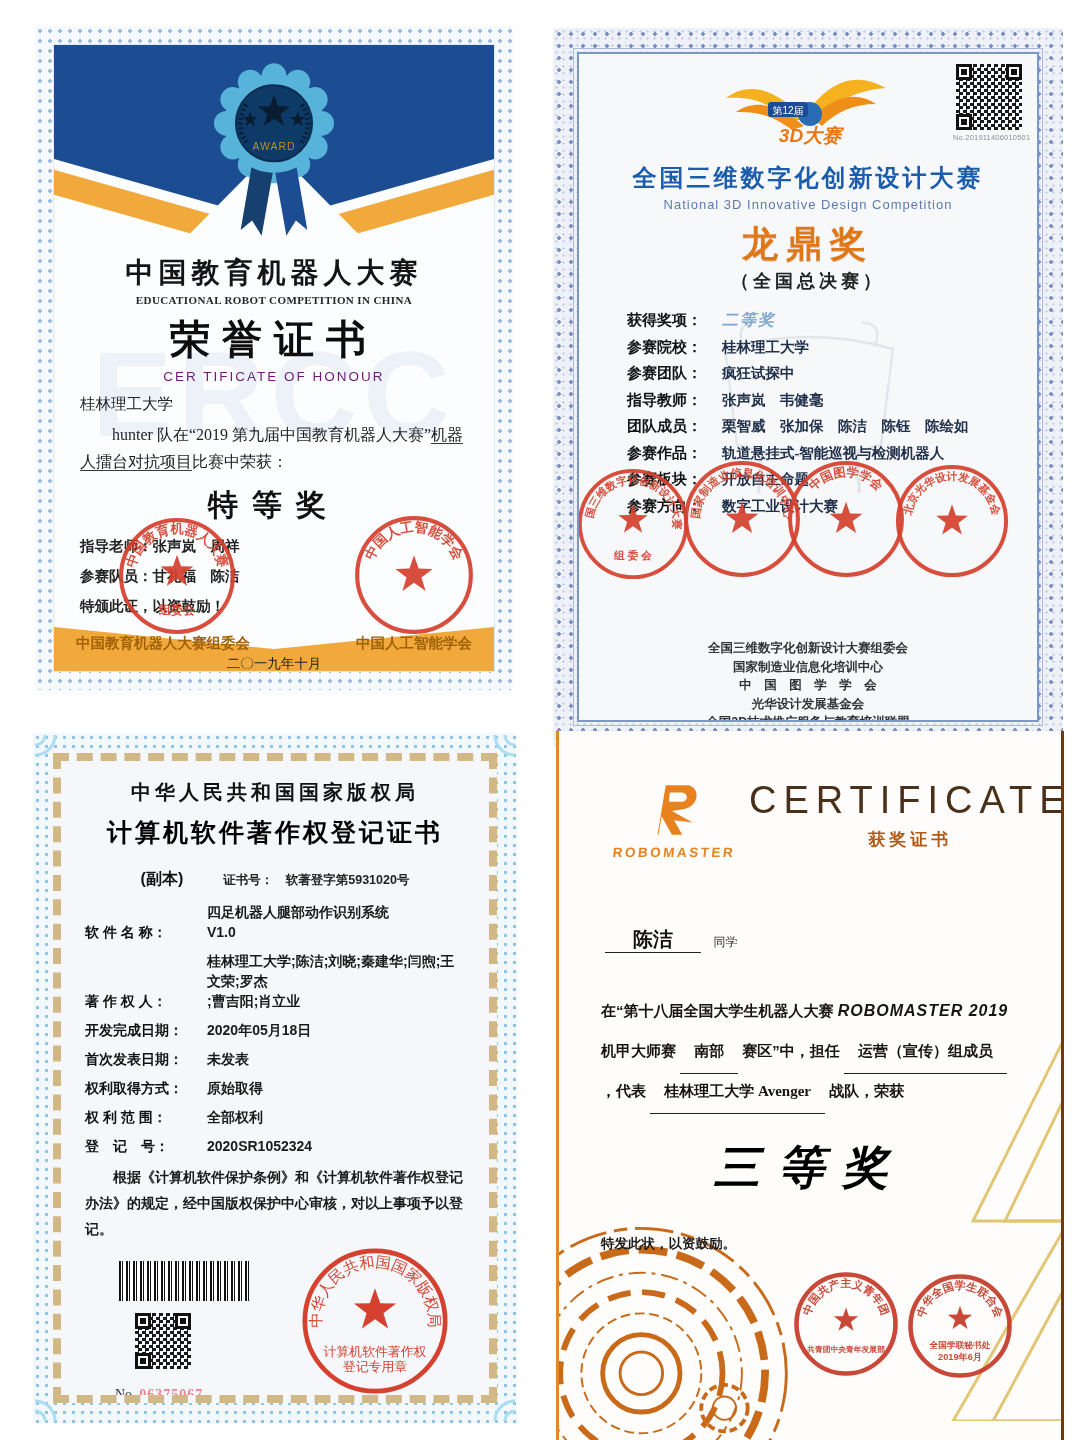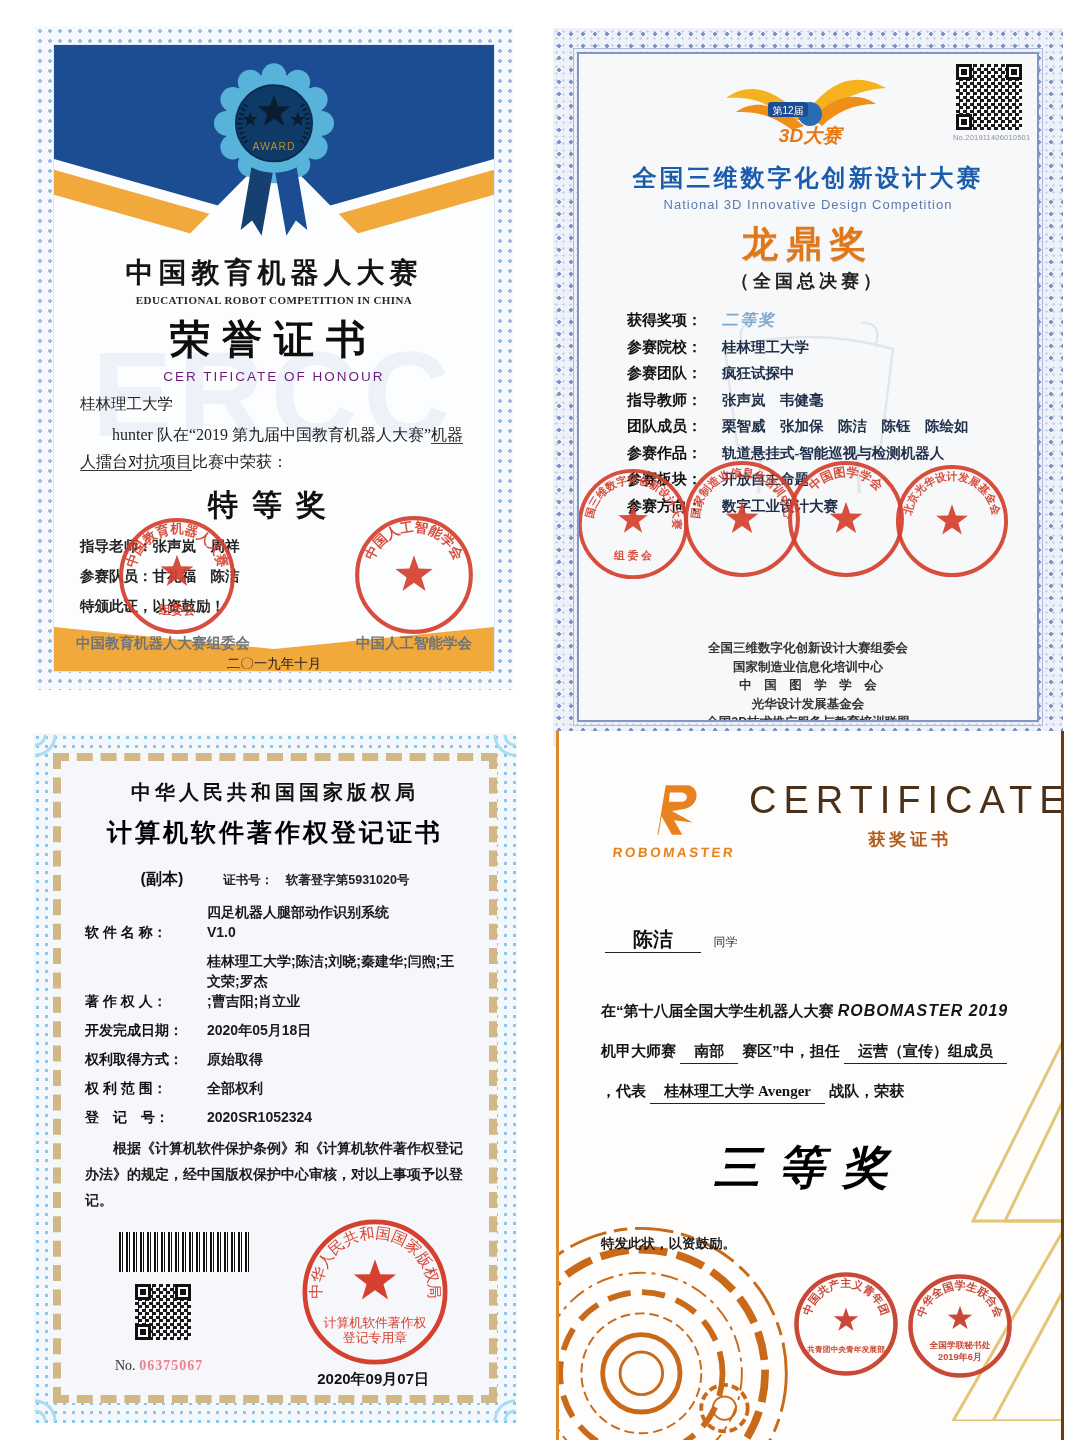--- a/index.html
+++ b/index.html
@@ -20,21 +20,21 @@
     font-size:120px; font-weight:bold; color:rgba(43,100,180,0.07); letter-spacing:6px; pointer-events:none; }
   .c1-title { margin-top:4px; text-align:center; font-family:"Liberation Serif",serif; font-size:28px; font-weight:bold; letter-spacing:5px; color:#141414; }
   .c1-title-en { margin-top:2px; text-align:center; font-family:"Liberation Serif",serif; font-size:11px; font-weight:bold; color:#262626; letter-spacing:0.4px; }
   .c1-honour { margin-top:6px; text-align:center; font-size:40px; font-weight:bold; letter-spacing:12px; color:#0d0d0d; }
   .c1-honour-en { margin-top:2px; text-align:center; font-size:13.5px; letter-spacing:2px; color:#701a75; }
   .c1-recipient { margin:10px 26px 0; font-family:"Liberation Serif",serif; font-size:15.5px; color:#222; }
   .c1-body { margin:6px 26px 0; font-family:"Liberation Serif",serif; font-size:16px; line-height:27px; color:#1e1e1e; text-indent:2em; }
   .c1-body .u { border-bottom:1px solid #3a3a3a; }
   .c1-award { margin-top:10px; text-align:center; font-family:"Liberation Serif",serif; font-size:30px; font-weight:bold; letter-spacing:14px; color:#111; }
   .c1-line { margin:11px 26px 0; font-family:"Liberation Serif",serif; font-size:14.5px; font-weight:bold; color:#222; }
-  .c1-orgs { display:flex; justify-content:space-between; margin:18px 22px 0; font-size:14.5px; font-weight:bold; color:#737373; position:relative; z-index:3; }
+  .c1-orgs { display:flex; justify-content:space-between; margin:18px 22px 0; font-size:14.5px; font-weight:bold; color:#a16207; position:relative; z-index:3; }
   .c1-date { margin-top:2px; text-align:center; font-family:"Liberation Serif",serif; font-size:13.5px; color:#222; position:relative; z-index:3; }
   .c1-band { position:absolute; left:0; bottom:0; width:100%; height:46px; z-index:1; }
   .seal { position:absolute; z-index:4; opacity:0.92; }
   .c1-seal-l { left:62px; top:470px; width:122px; height:122px; }
   .c1-seal-r { left:298px; top:468px; width:124px; height:124px; }
 
   
   #cert2 { left:553px; top:28px; width:510px; height:718px;
     background-color:#eef1f8;
     background-image:radial-gradient(circle,#7d92c2 1.6px,transparent 2.1px),radial-gradient(circle,#c7d2ea 1px,transparent 1.4px);
@@ -100,21 +100,21 @@
   .c4-r-svg { width:66px; height:62px; display:block; margin:0 auto; }
   .c4-logoname { margin-top:4px; font-size:13.5px; font-weight:bold; letter-spacing:2.5px; color:#e8821e; transform:skewX(-6deg); }
   .c4-titleblock { flex:1; text-align:center; }
   .c4-title { font-size:38px; letter-spacing:7px; color:#4a3018; font-weight:500; }
   .c4-subtitle { margin-top:6px; font-size:17px; font-weight:bold; letter-spacing:4px; color:#b05a1a; }
   .c4-name { margin:66px 0 0 46px; }
   .c4-name-u { font-family:"Liberation Serif",serif; font-size:20px; font-weight:bold; color:#111; border-bottom:1.5px solid #222; padding:0 28px 2px; }
   .c4-name-sfx { font-size:12px; color:#333; margin-left:8px; }
   .c4-body { margin:38px 40px 0 42px; font-size:15px; font-weight:bold; color:#151515; line-height:40px; position:relative; z-index:2; }
   .c4-body .rm { font-style:italic; letter-spacing:1px; font-size:16px; }
-  .c4-body .bu { font-family:"Liberation Serif",serif; border-bottom:1.5px solid #222; padding:0 14px 4px; }
+  .c4-body .bu { font-family:"Liberation Serif",serif; border-bottom:1.5px solid #222; padding:0 14px 14px; }
   .c4-award { margin-top:26px; text-align:center; font-size:46px; font-weight:bold; letter-spacing:18px; color:#000; position:relative; z-index:2;font-style:italic; }
   .c4-closing { margin:36px 0 0 42px; font-size:13.5px; font-weight:bold; color:#1a1a1a; position:relative; z-index:2; }
   .c4-gear { position:absolute; left:-24px; bottom:-30px; width:290px; height:290px; z-index:1; }
   .c4-tri { position:absolute; right:-2px; top:250px; width:130px; height:440px; z-index:1; opacity:0.75; }
   .c4-seal1 { left:232px; top:538px; width:110px; height:110px; }
   .c4-seal2 { left:346px; top:540px; width:110px; height:110px; }
 
   .seal text { font-weight:bold; }
 </style>
 </head>
@@ -325,20 +325,24 @@
         <div class="c3-row">
             <span class="c3-label">著 作 权 人：</span>
             <div class="c3-val">
               <div>桂林理工大学;陈洁;刘晓;秦建华;闫煦;王文荣;罗杰</div>
               <div>;曹吉阳;肖立业</div>
             </div>
           </div>
         <div class="c3-row">
             <span class="c3-label">开发完成日期：</span>
             <div class="c3-val">2020年05月18日</div>
+          </div>
+        <div class="c3-row">
+            <span class="c3-label">首次发表日期：</span>
+            <div class="c3-val">未发表</div>
           </div>
         <div class="c3-row">
             <span class="c3-label">权利取得方式：</span>
             <div class="c3-val">原始取得</div>
           </div>
         <div class="c3-row">
             <span class="c3-label">权 利 范 围：</span>
             <div class="c3-val">全部权利</div>
           </div>
         <div class="c3-row">

